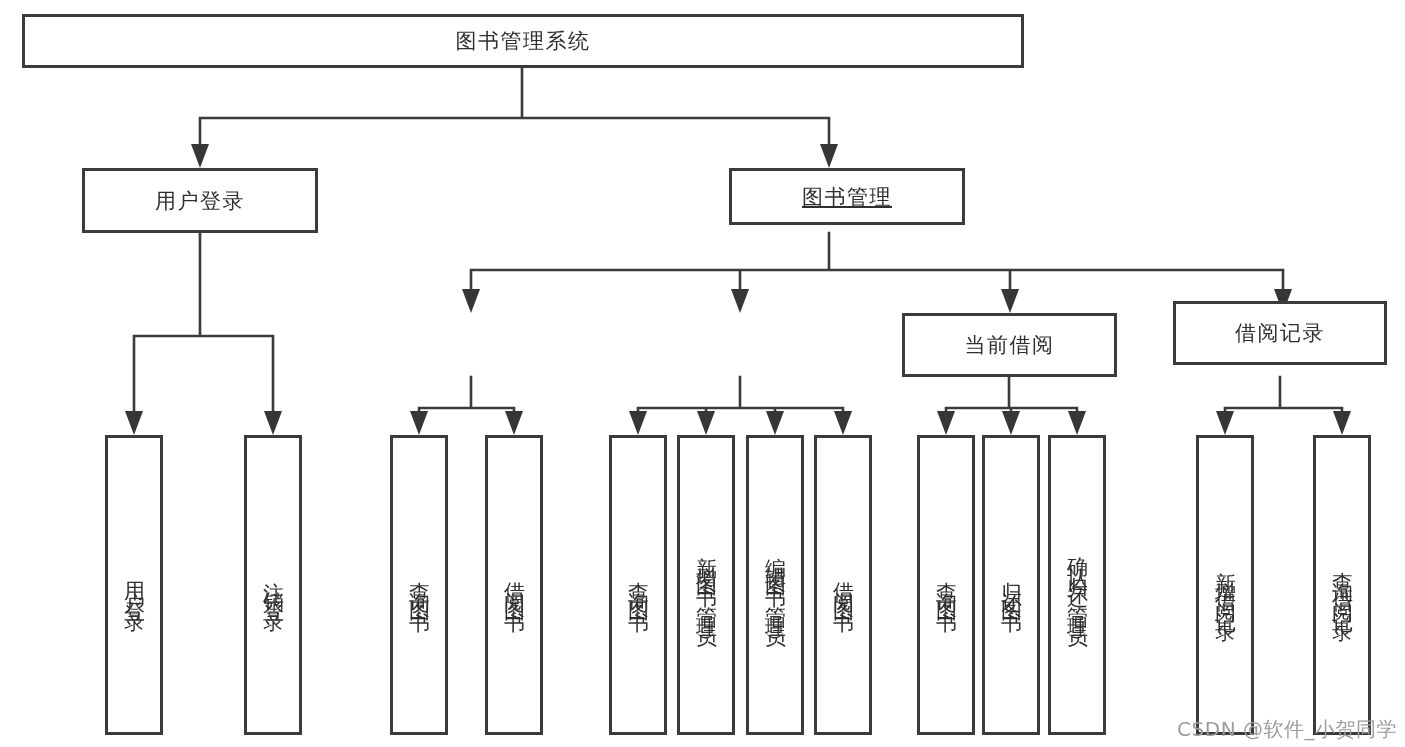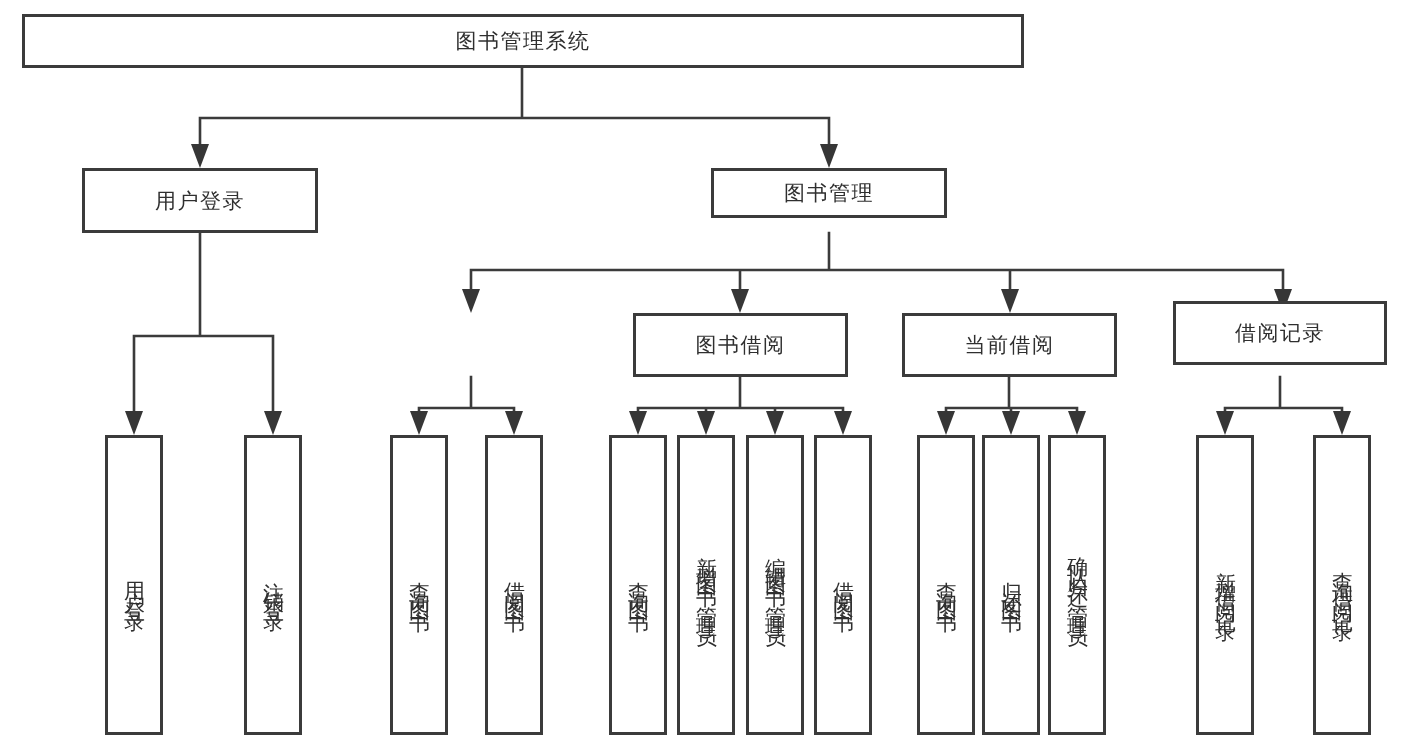--- a/index.html
+++ b/index.html
@@ -17,21 +17,21 @@
     font-size:21px;
   }
   .hbox span{letter-spacing:1.5px;white-space:nowrap;}
   .vbox span{
     writing-mode:vertical-rl;text-orientation:mixed;
     letter-spacing:10px;line-height:1;white-space:nowrap;
   }
   
   .n-root{left:22px;top:14px;width:1002px;height:54px;}
   .n-user{left:82px;top:168px;width:236px;height:65px;}
-  .n-mgmt{left:711px;top:168px;width:236px;height:50px;}
+  .n-mgmt{left:729px;top:168px;width:236px;height:57px;text-decoration:underline;}
   .n-g0{left:362px;top:313px;width:218px;height:64px;}
   .n-g1{left:633px;top:313px;width:215px;height:64px;}
   .n-g2{left:902px;top:313px;width:215px;height:64px;}
   .n-g3{left:1173px;top:301px;width:214px;height:64px;}
   .vbox{top:435px;width:58px;height:300px;}
   .n-l0{left:105px;}  .n-l1{left:244px;}
   .n-l2{left:390px;}  .n-l3{left:485px;}
   .n-l4{left:609px;}  .n-l5{left:677px;}
   .n-l6{left:746px;}  .n-l7{left:814px;}
   .n-l8{left:917px;}  .n-l9{left:982px;}
@@ -84,23 +84,20 @@
     <span>图书管理系统</span>
   </div>
 
   <div class="box hbox n-user">
     <span>用户登录</span>
   </div>
   <div class="box hbox n-mgmt">
     <span>图书管理</span>
   </div>
 
-  <div class="box hbox n-g1">
-    <span>图书借阅</span>
-  </div>
   <div class="box hbox n-g2">
     <span>当前借阅</span>
   </div>
   <div class="box hbox n-g3">
     <span>借阅记录</span>
   </div>
 
   <div class="box vbox n-l0">
     <span>用户登录</span>
   </div>
@@ -138,14 +135,15 @@
     <span>确认归还（管理员）</span>
   </div>
 
   <div class="box vbox n-l11">
     <span>新增借阅记录</span>
   </div>
   <div class="box vbox n-l12">
     <span>查询借阅记录</span>
   </div>
 
+  <div class="watermark">CSDN @软件_小贺同学</div>
 
 </div>
 
 </body></html>

